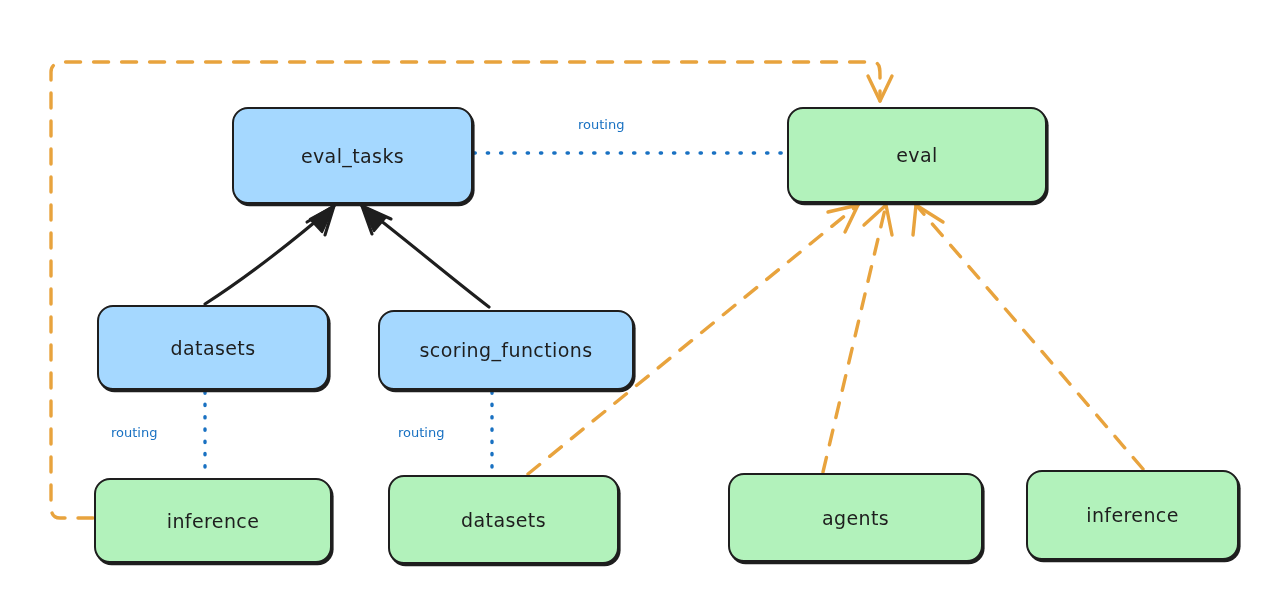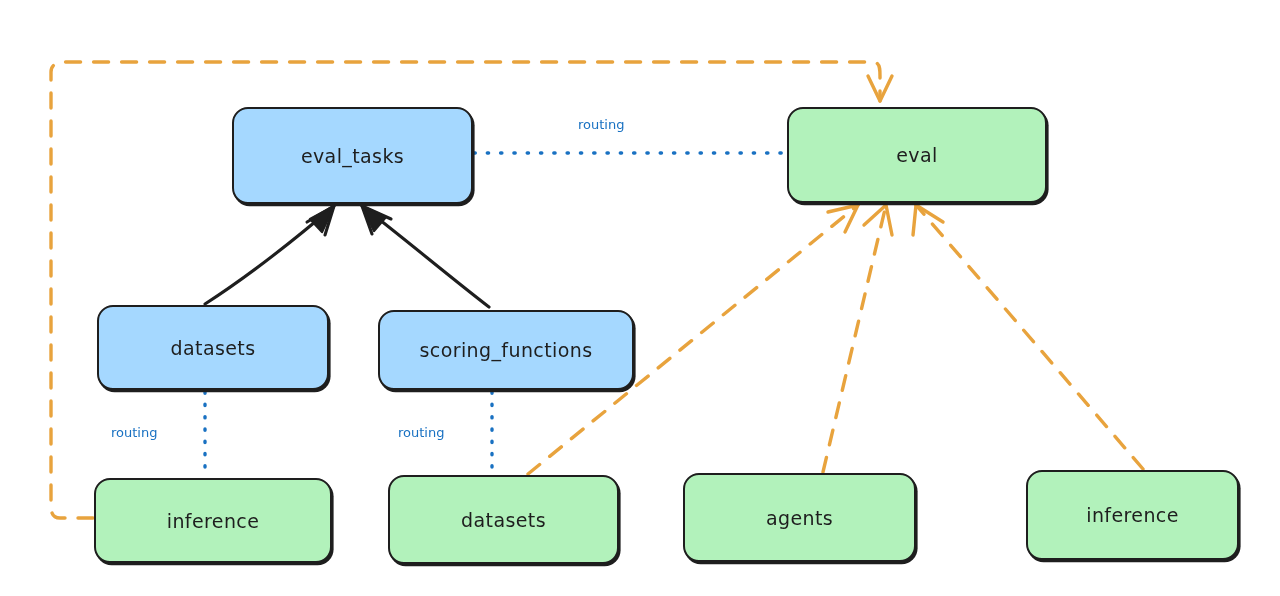--- a/index.html
+++ b/index.html
@@ -126,21 +126,21 @@
   </div>
 
   <div class="node green" style="left:94px; top:478px; width:238px; height:85px;">
     <span class="node-label">inference</span>
   </div>
 
   <div class="node green" style="left:388px; top:475px; width:231px; height:89px;">
     <span class="node-label">datasets</span>
   </div>
 
-  <div class="node green" style="left:683px; top:473px; width:233px; height:89px;">
+  <div class="node green" style="left:728px; top:473px; width:255px; height:89px;">
     <span class="node-label">agents</span>
   </div>
 
   <div class="node green" style="left:1026px; top:470px; width:213px; height:90px;">
     <span class="node-label">inference</span>
   </div>
 
   <span class="edge-label" style="left:578px; top:117px;">routing</span>
   <span class="edge-label" style="left:111px; top:425px;">routing</span>
   <span class="edge-label" style="left:398px; top:425px;">routing</span>

